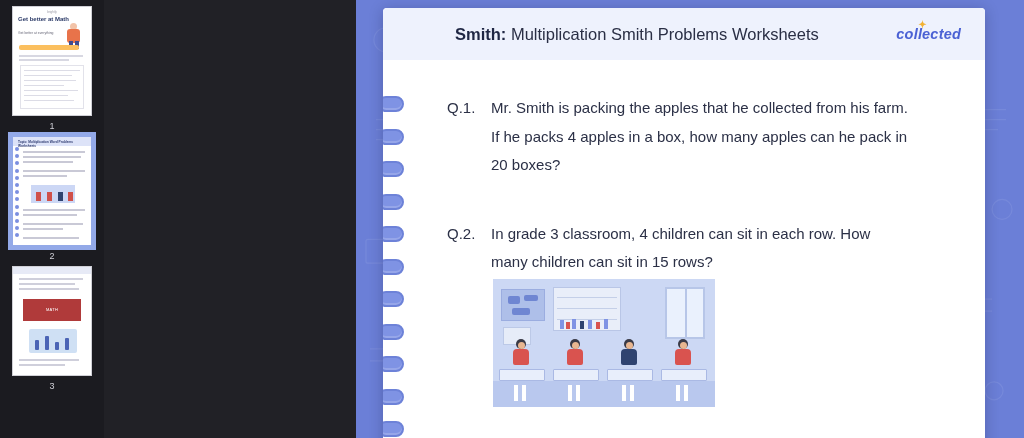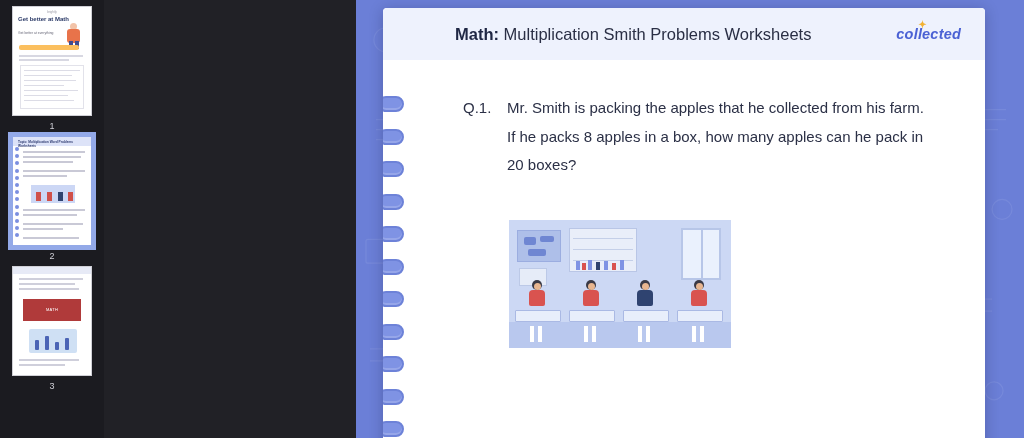--- a/index.html
+++ b/index.html
@@ -164,21 +164,21 @@
     border-radius: 9px;
     background: #7f93e4;
     border: 2px solid #6d82d8;
     margin-bottom: 16.5px;
     position: relative;
     left: 8px;
     box-shadow: inset 0 -2px 0 rgba(255,255,255,.18);
   }
 
   .page-body {
-    padding: 34px 38px 0 80px;
+    padding: 34px 38px 0 64px;
   }
   .q-block { display: flex; margin-bottom: 40px; }
   .q-num {
     width: 44px;
     min-width: 44px;
     font-size: 15px;
     color: #2b3046;
     line-height: 28.5px;
   }
   .q-text {
@@ -325,21 +325,21 @@
         <path d="M14 350 l24 0 M14 362 l16 0"></path>
         <circle cx="640" cy="392" r="9"></circle>
         <rect x="600" y="180" width="18" height="18" rx="9"></rect>
       </g>
     </svg>
 
     <div class="page">
 
       <div class="page-header">
         <div class="topic-line">
-          <span class="topic-label">Math:</span>
+          <span class="topic-label">Smith:</span>
           <span>Multiplication Smith Problems Worksheets</span>
         </div>
         <div class="brand">
           <span class="spark">✦</span>
           <span>collected</span>
         </div>
       </div>
 
       <div class="spiral">
         <div class="ring"></div>
@@ -352,24 +352,28 @@
           <div class="ring"></div>
           <div class="ring"></div>
         <div class="ring"></div>
           <div class="ring"></div>
       </div>
 
       <div class="page-body">
 
         <div class="q-block">
           <div class="q-num">Q.1.</div>
-          <div class="q-text">Mr. Smith is packing the apples that he collected from his farm. If he packs 8 apples in a box, how many apples can he pack in 20 boxes?</div>
+          <div class="q-text">Mr. Smith is packing the apples that he collected from his farm. If he packs 4 apples in a box, how many apples can he pack in 20 boxes?</div>
         </div>
 
         <div class="q-block" style="display:block;">
+          <div style="display:flex;">
+            <div class="q-num">Q.2.</div>
+            <div class="q-text">In grade 3 classroom, 4 children can sit in each row. How many children can sit in 15 rows?</div>
+          </div>
           <div class="illus">
             <div class="ill-map">
               <i style="left:6px;top:6px;width:12px;height:8px;"></i>
               <i style="left:22px;top:5px;width:14px;height:6px;"></i>
               <i style="left:10px;top:18px;width:18px;height:7px;"></i>
             </div>
             <div class="ill-shelf">
               <div class="row" style="top:2px;"></div>
               <div class="row" style="top:13px;"></div>
               <div class="row" style="top:24px;"></div>

